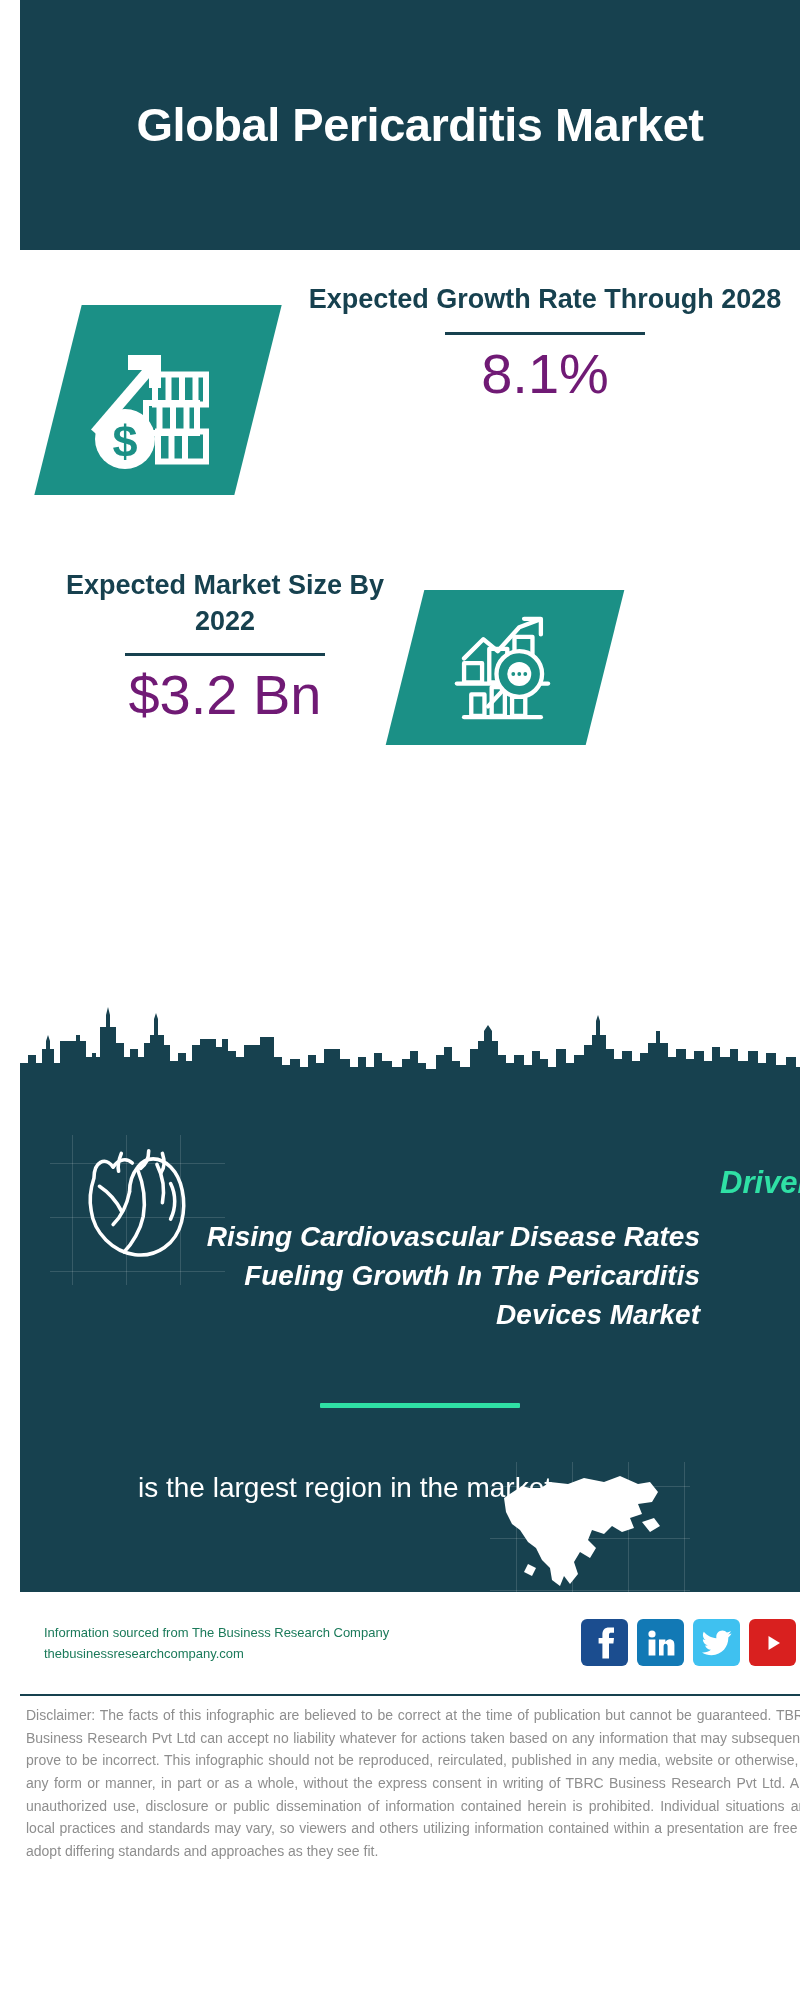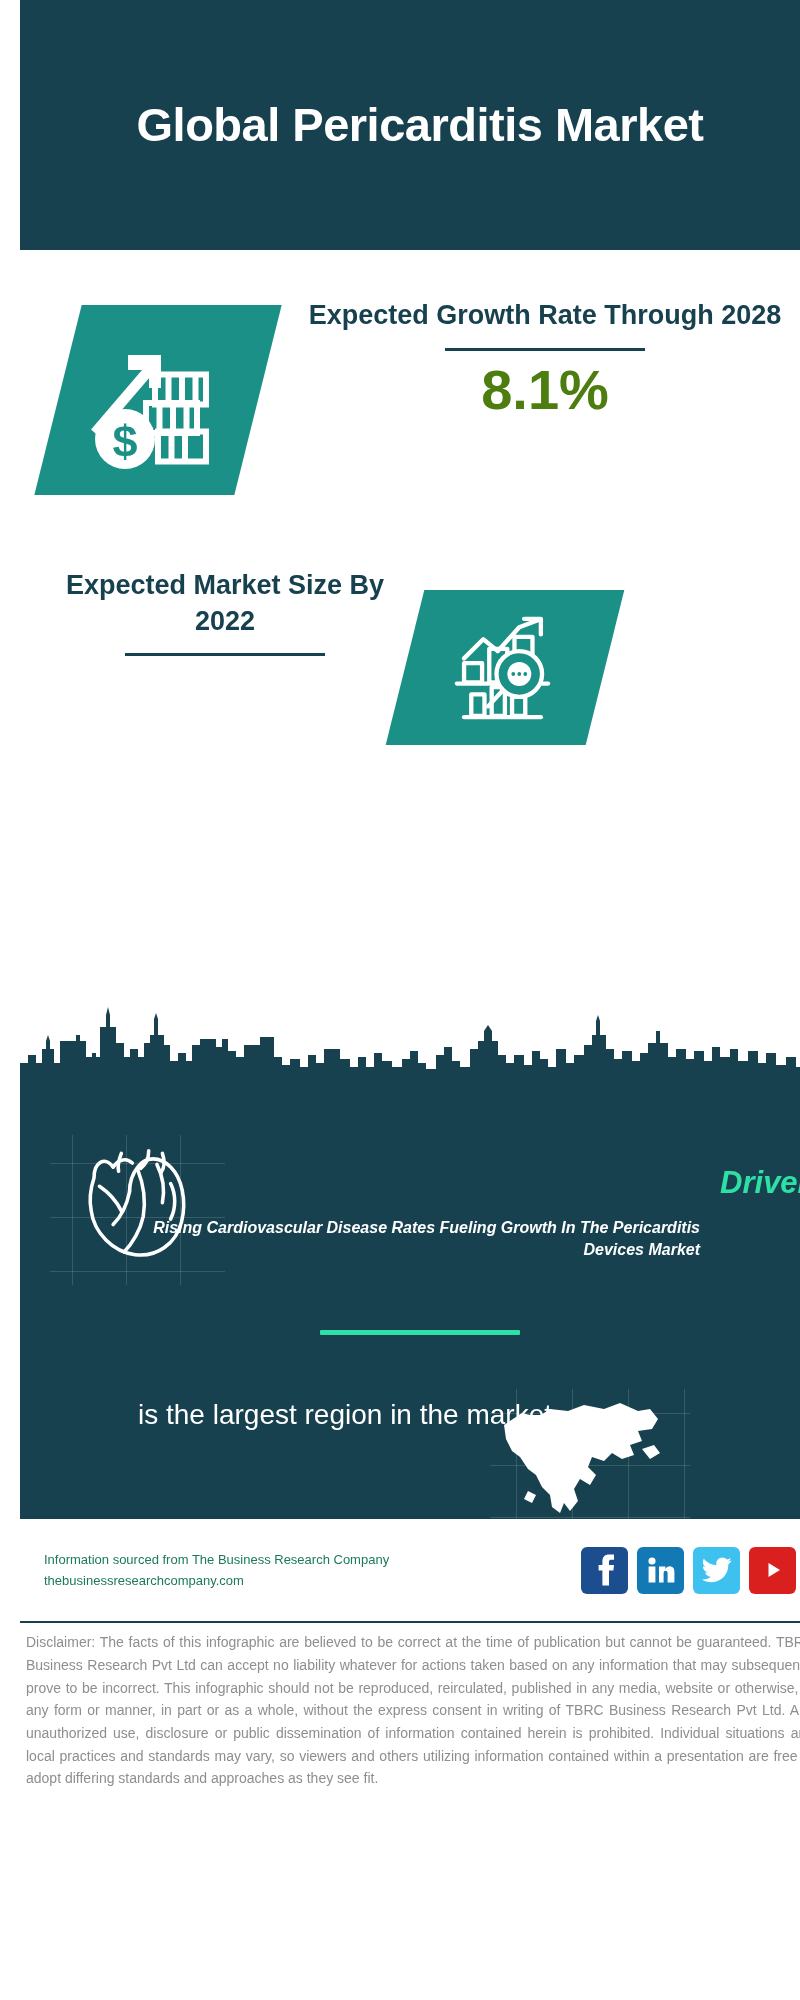--- a/index.html
+++ b/index.html
@@ -54,27 +54,27 @@
     font-size:27px;
     font-weight:bold;
     line-height:1.32;
   }
   .stat-rule {
     height:3px; background:#17414f;
     margin:14px auto 10px auto;
     width:200px;
   }
   .stat-value {
-    color:#4d7c0f;
+    color:#701a75;
     font-size:56px;
-    font-weight:bold;
+    font-weight:normal;
     line-height:1.05;
   }
 
-  .growth-text { left:275px; top:48px; width:500px; }
+  .growth-text { left:275px; top:32px; width:500px; }
   .size-text   { left:25px; top:318px; width:360px; }
 
   
   .dark {
     position:relative;
     background:#17414f;
     padding-bottom:10px;
   }
   .skyline-wrap {
     position:relative;
@@ -95,21 +95,21 @@
     font-style:italic;
   }
   .driver-title {
     color:#2fe0a5;
     font-size:31px;
     font-weight:bold;
     margin-bottom:16px;
   }
   .driver-body {
     color:#ffffff;
-    font-size:16px;
+    font-size:28px;
     font-weight:bold;
     line-height:1.4;
     max-width:560px;
     margin:0 auto;
   }
 
   .mint-divider {
     width:200px; height:5px;
     background:#2fe0a5;
     margin:68px auto 0 auto;
@@ -216,20 +216,21 @@
 
     <div class="stat-text growth-text">
       <div class="stat-label">Expected Growth Rate Through 2028</div>
       <div class="stat-rule"></div>
       <div class="stat-value">8.1%</div>
     </div>
 
     <div class="stat-text size-text">
       <div class="stat-label">Expected Market Size By 2022</div>
       <div class="stat-rule"></div>
+      <div class="stat-value">$3.2 Bn</div>
     </div>
 
     <div class="tile tile-size">
       <svg width="120" height="120" viewBox="0 0 100 100">
         <g fill="none" stroke="#fff" stroke-width="3.6" stroke-linecap="round" stroke-linejoin="round">
           <polyline points="16,42 32,26 44,36 62,16 78,10"></polyline>
           <polyline points="66,9 80,9 80,22"></polyline>
           <rect x="16" y="46" width="15" height="16"></rect>
           <rect x="37" y="34" width="15" height="28"></rect>
           <rect x="58" y="24" width="15" height="38"></rect>

